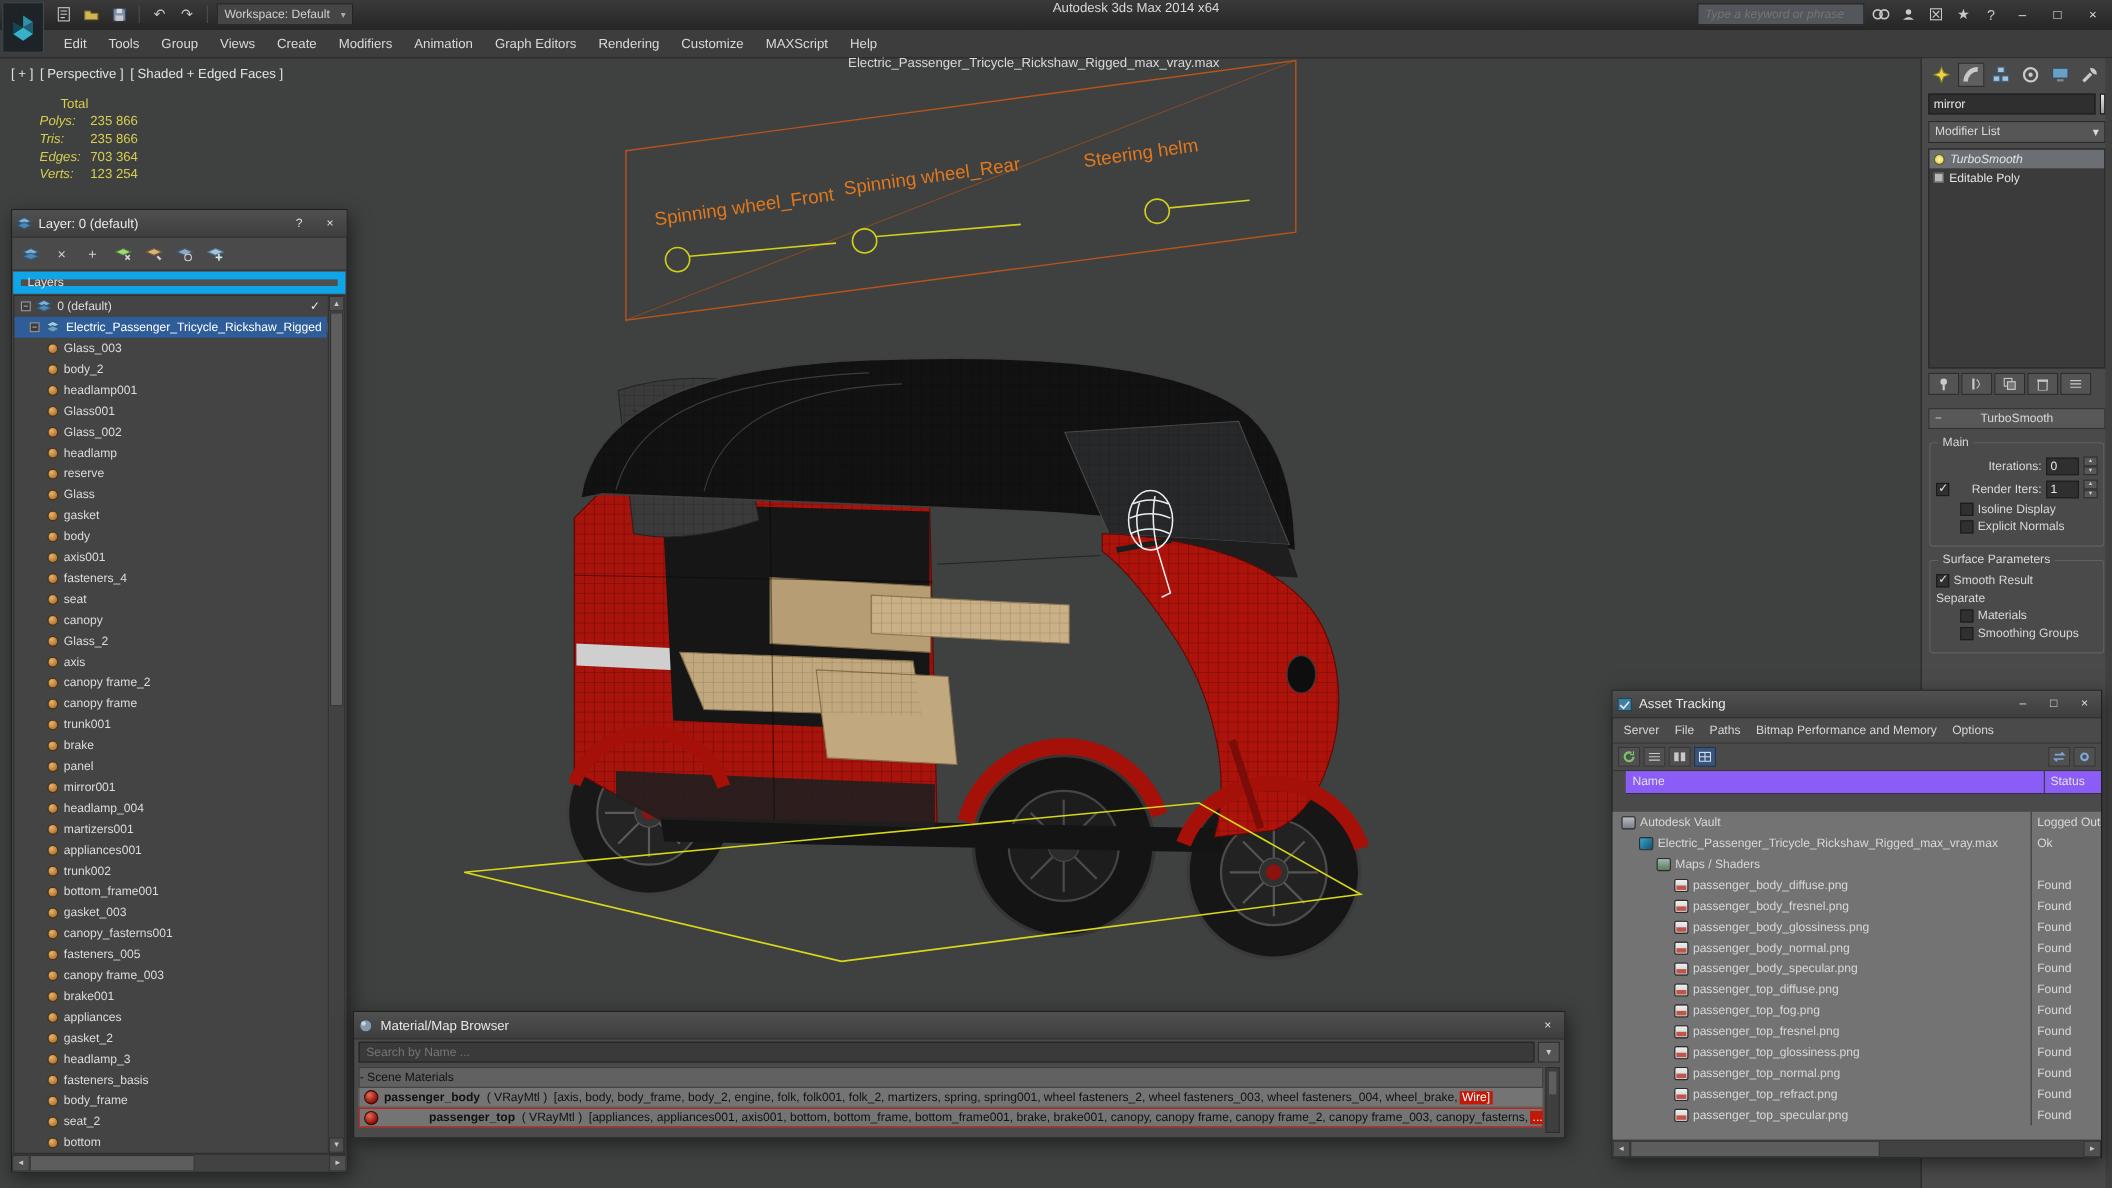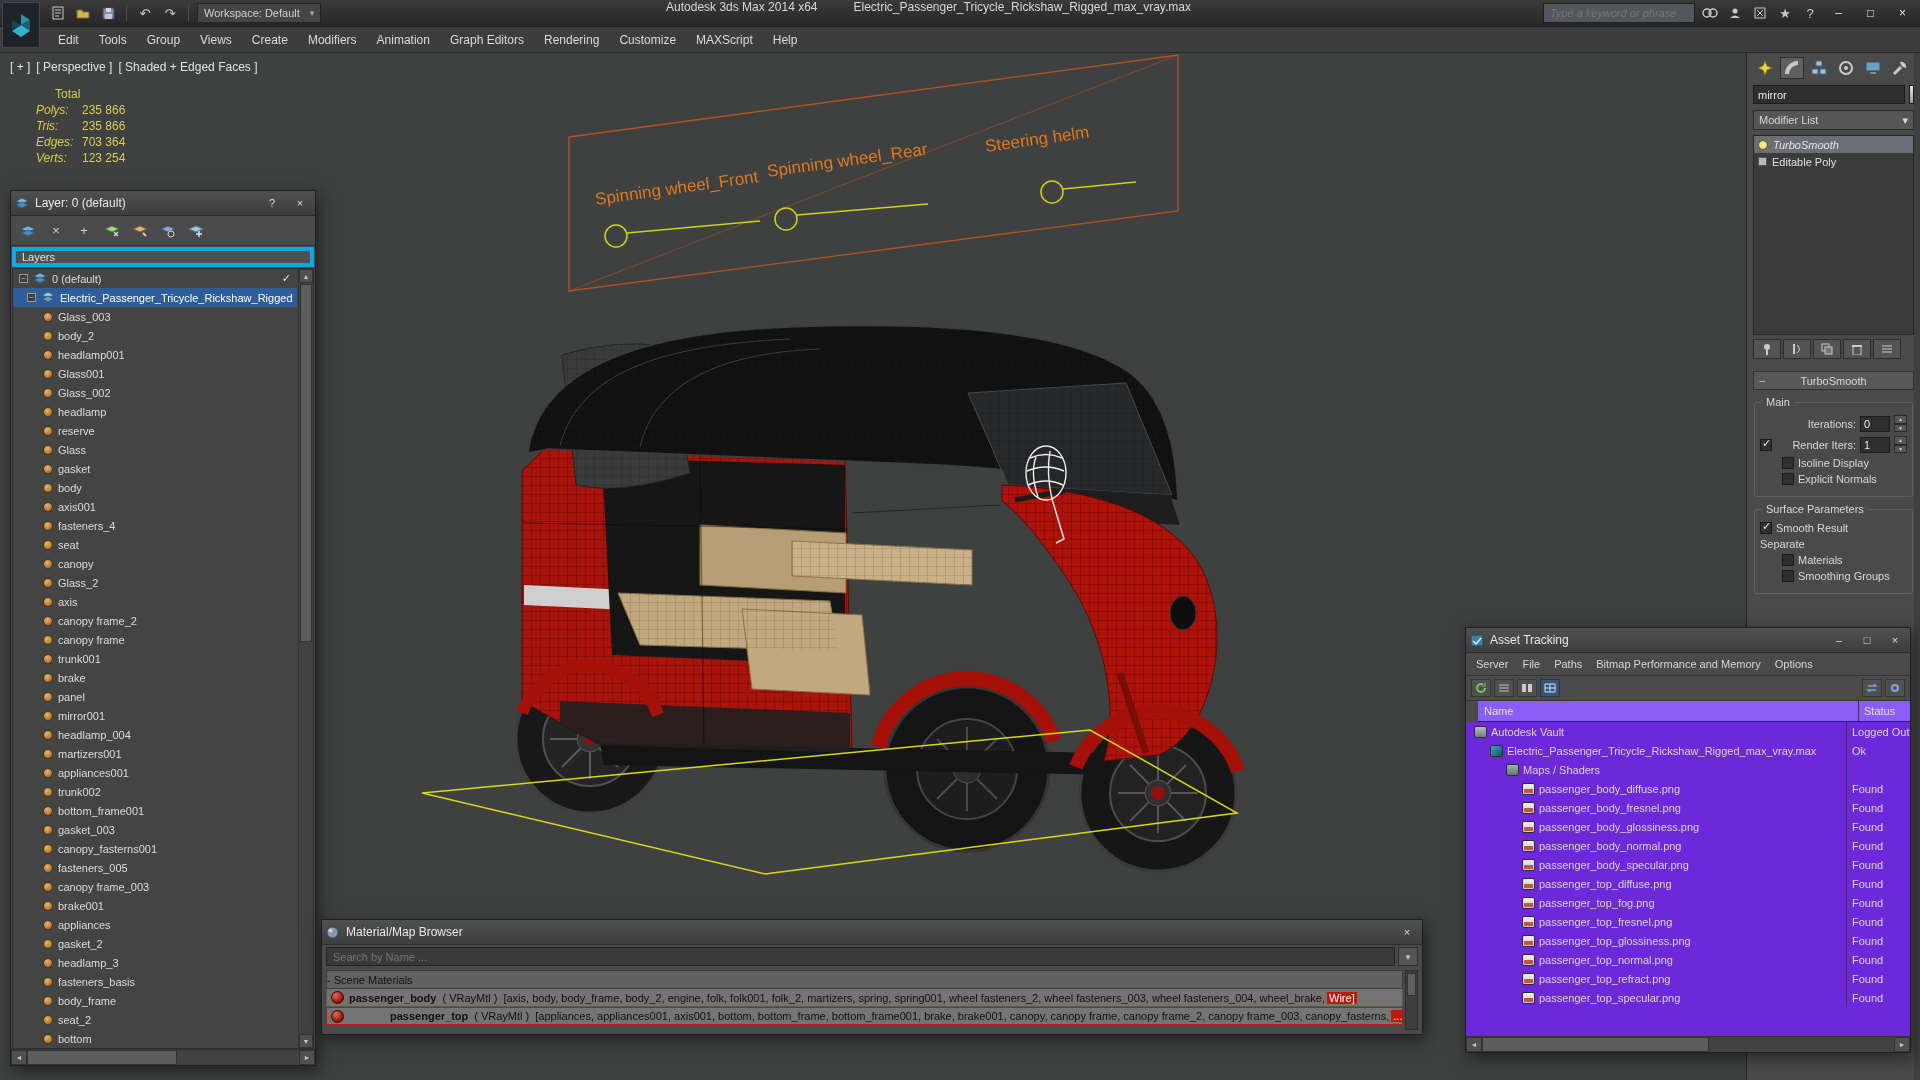--- a/index.html
+++ b/index.html
@@ -13,21 +13,21 @@
   .app-logo { position:absolute; left:2px; top:2px; width:38px; height:46px; z-index:60;
     background:#1d2326; border:1px solid #3c4a50; display:flex; align-items:center; justify-content:center; }
   .tb-icons { display:flex; align-items:center; gap:5px; margin-left:48px; }
   .tbi { width:20px; height:20px; display:flex; align-items:center; justify-content:center;
     color:#c9c9c9; font-size:13px; }
   .tb-sep { width:1px; height:16px; background:#4d4d4d; margin:0 3px; }
   .workspace { height:20px; background:#454545; border:1px solid #242424; color:#cfcfcf;
     font-size:11px; display:flex; align-items:center; padding:0 6px; gap:10px; }
   .workspace .dd { color:#aaa; font-size:9px; }
   .titles { position:absolute; left:50%; transform:translateX(-56%); top:0; height:18px;
-    display:flex; align-items:flex-start; gap:36px; white-space:nowrap; color:#d8d8d8; font-size:12px; }
+    display:flex; align-items:flex-end; gap:36px; white-space:nowrap; color:#d8d8d8; font-size:12px;flex-direction:column; }
   .tb-right { position:absolute; right:4px; top:3px; display:flex; align-items:center; gap:5px; }
   .search-box { width:152px; height:20px; background:#53565a; border:1px solid #1f1f1f;
     color:#b5b5b5; font-style:italic; font-size:11px; padding:0 6px;
     font-family:"Liberation Sans",sans-serif; }
   .winbtn { width:27px; height:20px; display:flex; align-items:center; justify-content:center;
     color:#e0e0e0; font-size:12px; }
 
   
   .menubar { position:absolute; left:0; top:27px; right:0; height:26px; background:#3d3d3d;
     border-bottom:1px solid #2a2a2a; display:flex; align-items:center; padding-left:48px; z-index:39; }
@@ -54,21 +54,21 @@
   .wbtn { width:22px; height:18px; display:flex; align-items:center; justify-content:center;
     color:#ddd; font-size:11px; }
   .ticon { width:14px; height:13px; flex:none; }
 
   
   .layer-panel { left:10px; top:190px; width:306px; height:876px; display:flex; flex-direction:column; }
   .lp-toolbar { height:30px; display:flex; align-items:center; gap:6px; padding:0 6px;
     border-bottom:1px solid #323232; }
   .lp-tbi { width:22px; height:20px; display:flex; align-items:center; justify-content:center;
     color:#cfcfcf; font-size:13px; }
-  .lp-header { height:20px; background:#4f4f4f; border:4px solid #0ea5e9; margin:1px;
+  .lp-header { height:20px; background:#4f4f4f; border:7px solid #0ea5e9; margin:1px;
     font-size:11px; color:#e0e0e0; display:flex; align-items:center; padding:0 6px; }
   .lp-list { flex:1; position:relative; background:#444444; border:1px solid #2e2e2e;
     margin:0 1px; overflow:hidden; padding-right:16px; }
   .lp-row { height:19px; display:flex; align-items:center; gap:5px; font-size:11px;
     color:#dcdcdc; white-space:nowrap; }
   .lp-row.root { padding-left:6px; }
   .lp-row.selected { padding-left:14px; background:var(--selection-blue); color:#fff; }
   .lp-row.child { padding-left:30px; }
   .exp { width:9px; height:9px; flex:none; border:1px solid #9a9a9a; background:#3c3c3c;
     font-size:8px; line-height:7px; text-align:center; color:#ddd; }
@@ -135,21 +135,21 @@
     border-bottom:1px solid #353535; font-size:11px; }
   .at-menu span { padding:0 6px; }
   .at-toolbar { height:25px; display:flex; align-items:center; gap:3px; padding:0 5px;
     border-bottom:1px solid #353535; }
   .ati { width:20px; height:18px; background:#505050; border:1px solid #373737;
     display:flex; align-items:center; justify-content:center; }
   .ati.active { background:#39547a; border-color:#23344d; }
   .at-sp { flex:1; }
   .at-head { height:21px; display:flex; background:#8b5cf6; border-bottom:1px solid #2c2c2c;
     font-size:11px; color:#e0e0e0;margin-left:12px; }
-  .at-rows { flex:1; background:#6d28d9; overflow:hidden; position:relative; }
+  .at-rows { flex:1; background:#737373; overflow:hidden; position:relative;margin-top:16px; }
   .at-row { height:19px; display:flex; font-size:11px; color:#d8d8d8; white-space:nowrap; }
   .at-name { width:381px; border-right:1px solid #383838; display:flex; align-items:center; gap:4px;
     overflow:hidden; flex:none; }
   .at-head .at-name { padding-left:6px; }
   .at-status { flex:1; display:flex; align-items:center; padding-left:5px; overflow:hidden; }
   .ind1 { padding-left:8px; } .ind2 { padding-left:24px; } .ind3 { padding-left:40px; } .ind4 { padding-left:56px; }
   .tree-icon { width:13px; height:12px; flex:none; border-radius:2px; border:1px solid #2c2c2c; }
   .tree-icon.vault { background:linear-gradient(#b8bcc2,#777d85); }
   .tree-icon.maxfile { background:linear-gradient(135deg,#35a8cc,#14506e); }
   .tree-icon.maps { background:linear-gradient(#9fb8a8,#5d7a66); }

